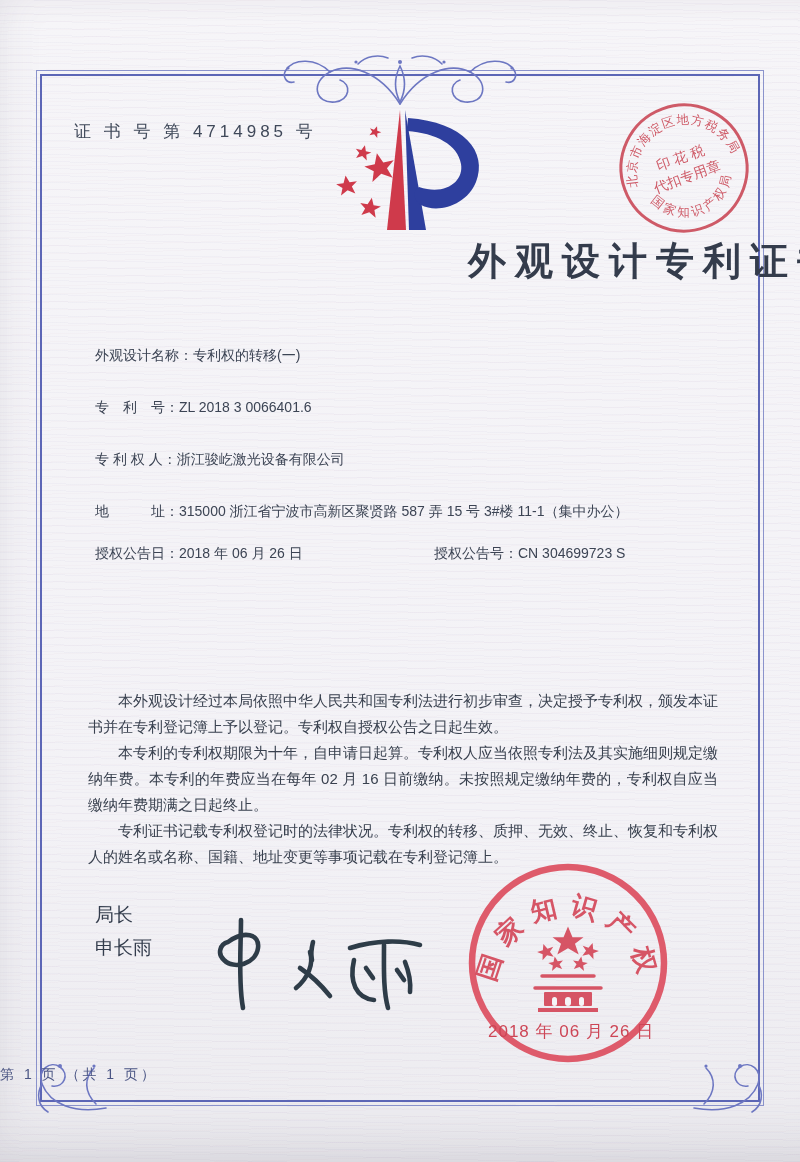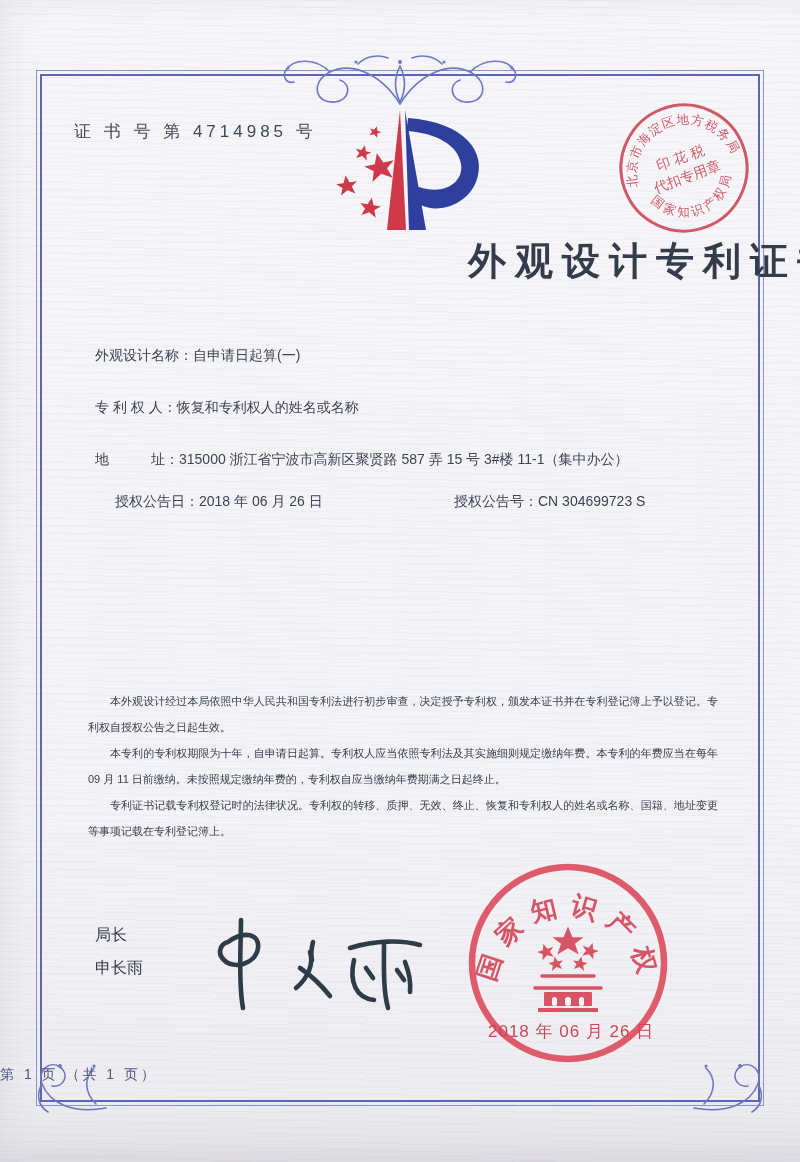--- a/index.html
+++ b/index.html
@@ -19,26 +19,26 @@
   .frame-inner{position:absolute;inset:3px;border:2px solid #5c66b6;}
   .abs{position:absolute;}
   .cert-no{left:74px;top:120px;font-size:17px;letter-spacing:4px;color:#3f4859;}
   .title{left:0;right:0;top:236px;text-align:right;font-size:38px;font-weight:bold;
          letter-spacing:9px;color:#343c4c;}
   .fields{left:95px;top:344px;width:625px;font-size:14px;color:#3c4454;}
   .field-row{display:flex;margin-bottom:30px;line-height:22px;}
   .field-row.addr{margin-bottom:20px;}
   .field-label{white-space:pre;flex:0 0 auto;}
   .field-value{display:inline-block;max-width:505px;vertical-align:top;}
-  .grant-row{position:relative;line-height:22px;margin-left:20px;}
+  .grant-row{position:relative;line-height:22px;}
   .grant-no-wrap{position:absolute;left:339px;top:0;white-space:nowrap;}
-  .body-text{left:88px;top:688px;width:630px;font-size:11px;line-height:26px;
+  .body-text{left:88px;top:688px;width:630px;font-size:15px;line-height:26px;
              text-align:justify;color:#39414f;}
   .body-text p{margin:0;text-indent:2em;}
-  .director{left:95px;top:918px;font-size:16px;color:#333c4c;line-height:33px;}
+  .director{left:95px;top:898px;font-size:19px;color:#333c4c;line-height:33px;}
   .seal-date{left:488px;top:1020px;font-size:17px;color:#cd4656;letter-spacing:1px;z-index:6;}
   .footer{left:0;right:0;top:1066px;text-align:left;font-size:14px;
           color:#4a5584;letter-spacing:3px;}
   svg{display:block;}
   .stamp-svg{opacity:0.85;}
   .seal-svg{opacity:0.92;}
 </style>
 </head>
 <body>
 
@@ -124,39 +124,43 @@
       <text x="86" y="80" font-size="14" text-anchor="middle">印 花 税</text>
       <text x="86" y="100" font-size="14" text-anchor="middle">代扣专用章</text>
     </g>
   </svg>
 
   <div class="abs title">外观设计专利证书</div>
 
   <div class="abs fields">
     <div class="field-row">
       <span class="field-label">外观设计名称：</span>
-      <span class="field-value">自申请日起算(一)</span>
+      <span class="field-value">专利权的转移(一)</span>
+    </div>
+    <div class="field-row">
+      <span class="field-label">专　利　号：</span>
+      <span class="field-value">ZL 2018 3 0066401.6</span>
     </div>
     <div class="field-row">
       <span class="field-label">专 利 权 人：</span>
-      <span class="field-value">恢复和专利权人的姓名或名称</span>
+      <span class="field-value">浙江骏屹激光设备有限公司</span>
     </div>
     <div class="field-row addr">
       <span class="field-label">地　　　址：</span>
       <span class="field-value">315000 浙江省宁波市高新区聚贤路 587 弄 15 号 3#楼 11-1（集中办公）</span>
     </div>
     <div class="grant-row">
       <span class="field-label">授权公告日：</span><span>2018 年 06 月 26 日</span>
       <span class="grant-no-wrap"><span>授权公告号：</span><span>CN 304699723 S</span></span>
     </div>
   </div>
 
   <div class="abs body-text">
     <p>本外观设计经过本局依照中华人民共和国专利法进行初步审查，决定授予专利权，颁发本证书并在专利登记簿上予以登记。专利权自授权公告之日起生效。</p>
-    <p>本专利的专利权期限为十年，自申请日起算。专利权人应当依照专利法及其实施细则规定缴纳年费。本专利的年费应当在每年 09 月 11 日前缴纳。未按照规定缴纳年费的，专利权自应当缴纳年费期满之日起终止。</p>
+    <p>本专利的专利权期限为十年，自申请日起算。专利权人应当依照专利法及其实施细则规定缴纳年费。本专利的年费应当在每年 02 月 16 日前缴纳。未按照规定缴纳年费的，专利权自应当缴纳年费期满之日起终止。</p>
     <p>专利证书记载专利权登记时的法律状况。专利权的转移、质押、无效、终止、恢复和专利权人的姓名或名称、国籍、地址变更等事项记载在专利登记簿上。</p>
   </div>
 
   <div class="abs director">
     <div>局长</div>
     <div>申长雨</div>
   </div>
 
   <svg class="abs" style="left:200px;top:912px;" width="240" height="104" viewBox="0 0 240 104">
     <g stroke="#2e3c48" stroke-width="4.6" fill="none" stroke-linecap="round" stroke-linejoin="round">

